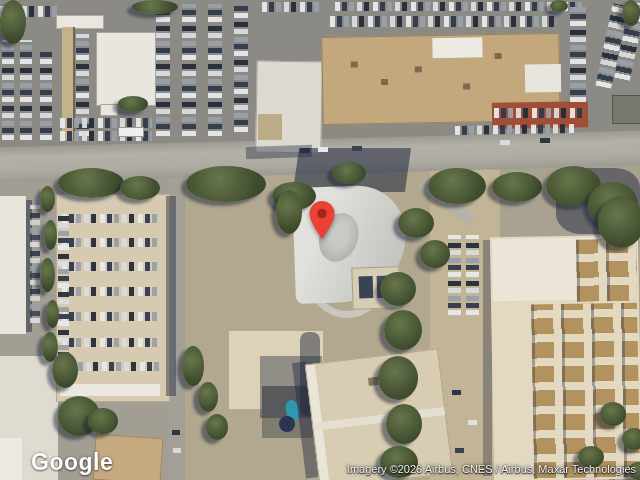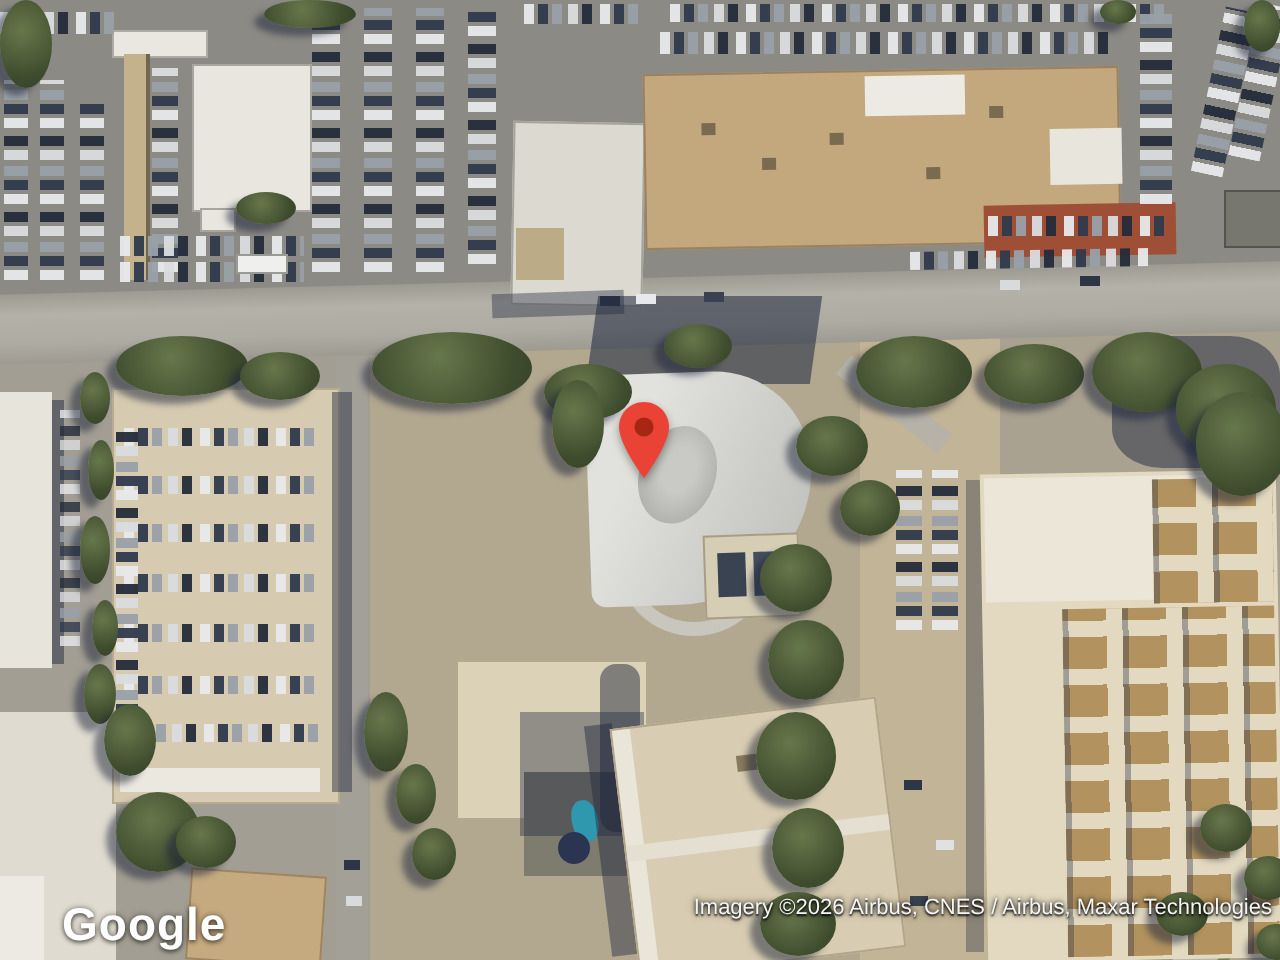--- a/index.html
+++ b/index.html
@@ -38,21 +38,21 @@
     repeating-linear-gradient(0deg, #b2935f 0 16px, #e2d9c0 16px 24px);}
   #pin{position:absolute;left:308px;top:200px;width:28px;height:40px;z-index:50;
     filter:drop-shadow(0 2px 2px rgba(0,0,0,.35));}
   #google-logo{
     position:absolute;left:16px;bottom:4px;z-index:60;
     color:#fff;font-size:23px;font-weight:bold;letter-spacing:.5px;
     text-shadow:0 1px 2px rgba(0,0,0,.5), 0 0 3px rgba(0,0,0,.4);
     margin-left:15px;
   }
   #attribution{
-    position:absolute;right:4px;bottom:20px;z-index:60;
+    position:absolute;right:4px;bottom:5px;z-index:60;
     color:#f4f4f4;font-size:11px;
     text-shadow:0 0 2px rgba(0,0,0,.8), 0 0 4px rgba(0,0,0,.55), 0 1px 1px rgba(0,0,0,.8);
   }
 </style>
 </head>
 <body>
 
 <div id="map">
 
   <div class="ground" style="left:0;top:0;width:640px;height:150px;background:#8c8a84"></div>

